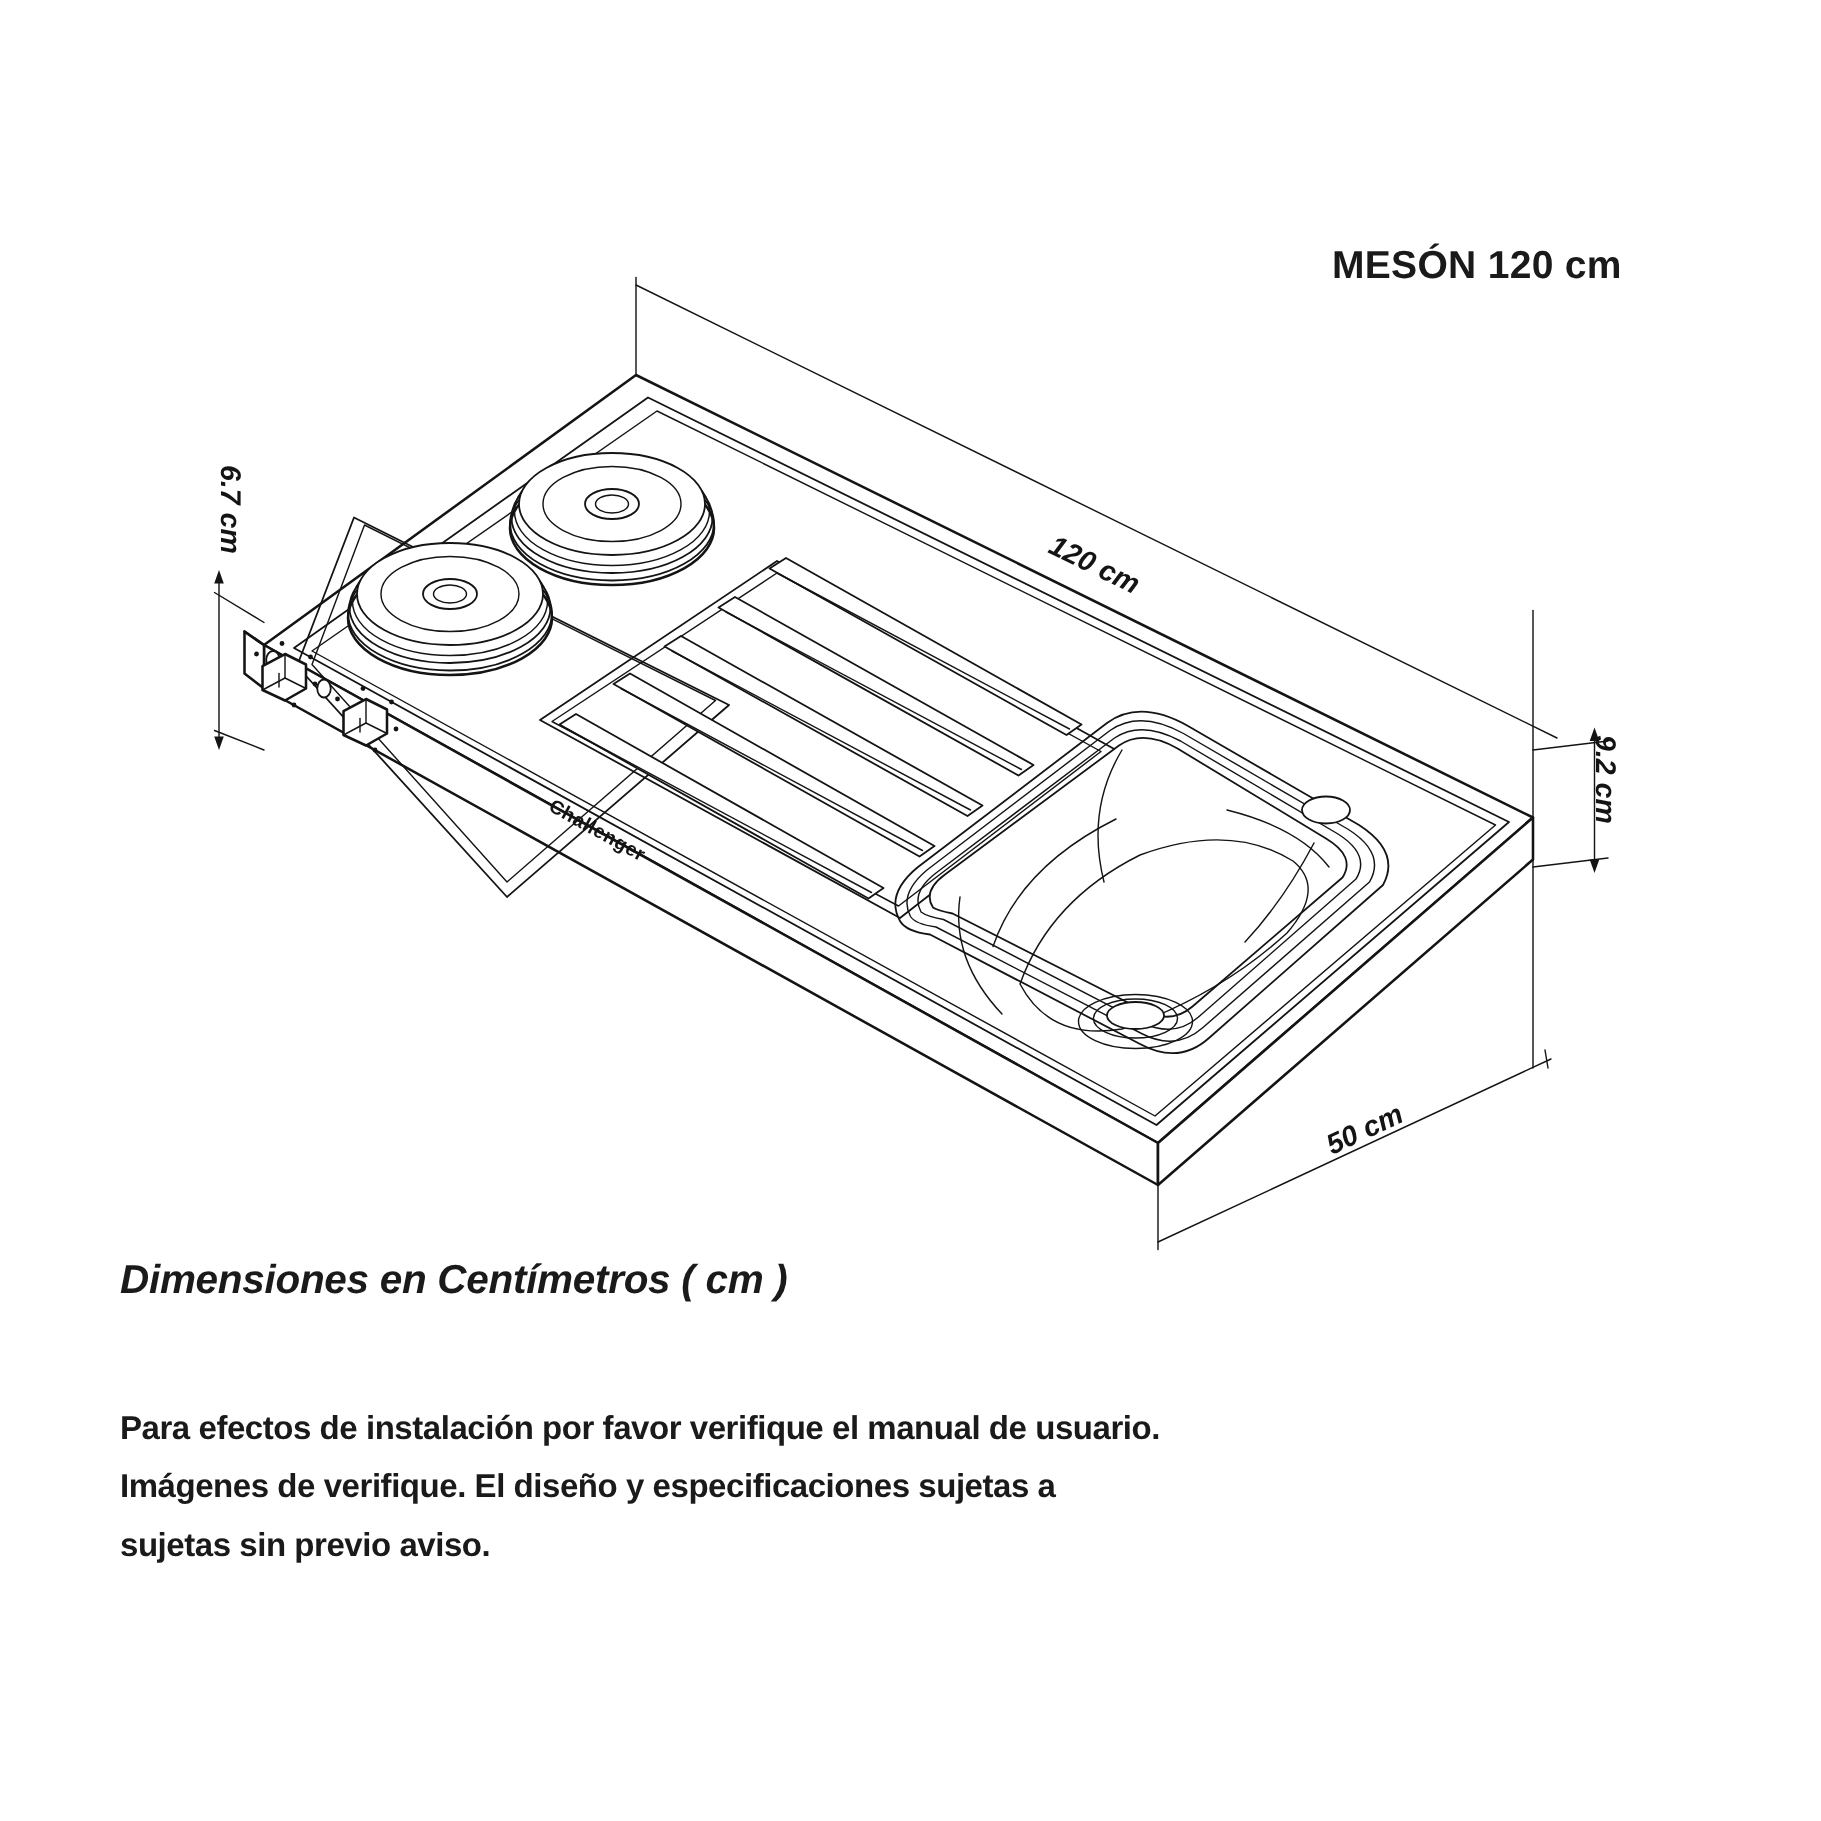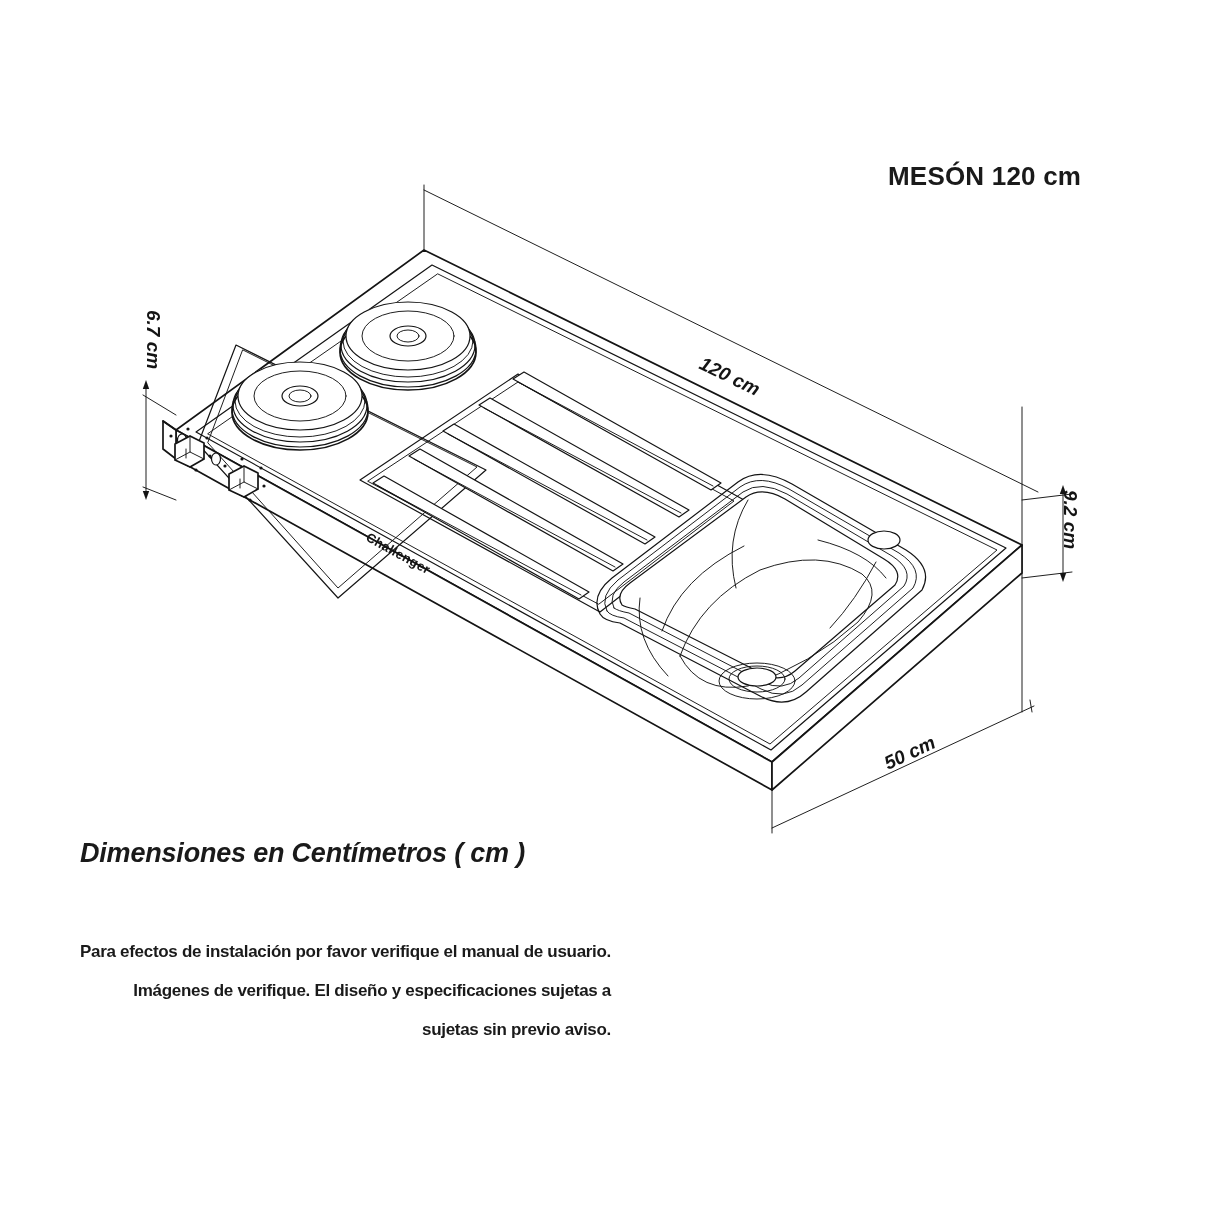--- a/index.html
+++ b/index.html
@@ -14,21 +14,20 @@
     color: #1a1a1a;
     position: relative;
     overflow: hidden;
   }
 
   #sheet {
     position: absolute;
     inset: 0;
     width: 1214px;
     height: 1214px;
-    text-align: right;
   }
 
   
   .title {
     position: absolute;
     left: 888px;
     top: 161px;
     font-size: 26px;
     font-weight: bold;
     letter-spacing: 0.2px;
@@ -44,21 +43,21 @@
     font-weight: bold;
     letter-spacing: -0.2px;
     white-space: nowrap;
     font-style: italic;
   }
 
   .disclaimer {
     position: absolute;
     left: 80px;
     top: 932px;
-    font-size: 17px;
+    font-size: 22px;
     font-weight: bold;
     line-height: 39px;
     letter-spacing: -0.3px;
   }
   .disclaimer div { white-space: nowrap; }
 
   
   #drawing {
     position: absolute;
     left: 0;

